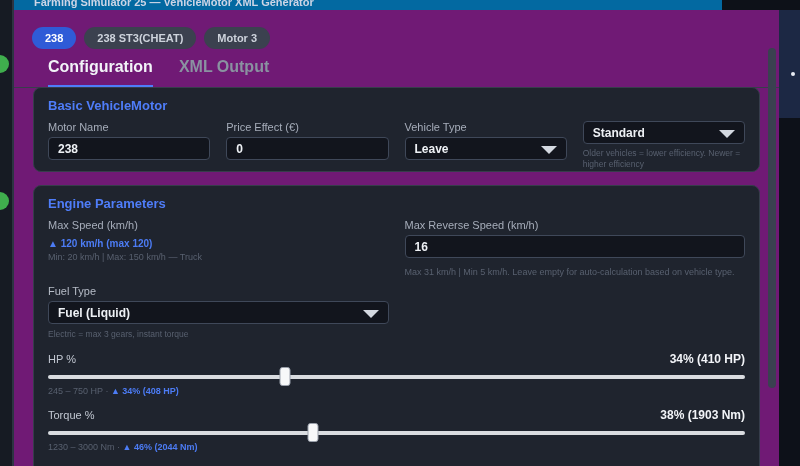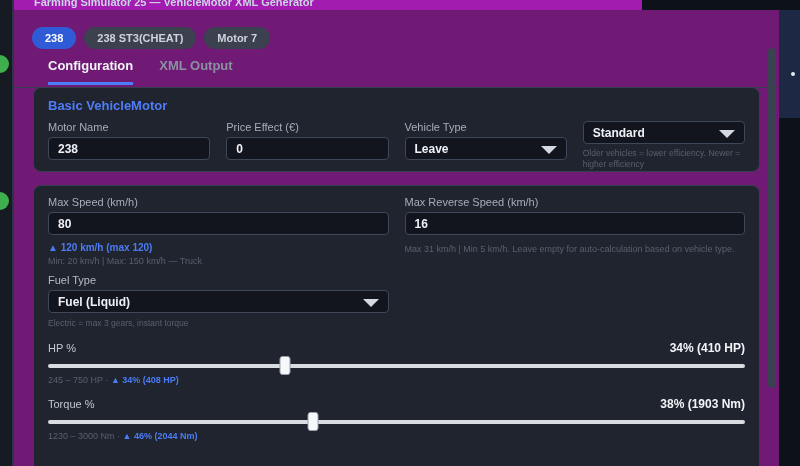--- a/index.html
+++ b/index.html
@@ -6,22 +6,22 @@
   body { font-family: "Liberation Sans", "DejaVu Sans", sans-serif; background:#0d1118; }
   .stage { position:relative; width:800px; height:466px; overflow:hidden; background:#0d1118; }
 
   
   .left-strip { position:absolute; left:0; top:0; width:14px; height:466px;
     background:#161b23; border-right:2px solid #2d3442; overflow:hidden; }
   .green-dot { position:absolute; left:-9px; width:18px; height:18px; border-radius:50%; background:#3fae4d; }
   .g1 { top:55px; } .g2 { top:192px; }
 
   
-  .titlebar { position:absolute; left:14px; top:0; width:628px; height:10px;
-    background:#a21caf; overflow:hidden; }
+  .titlebar { position:absolute; left:14px; top:0; width:708px; height:10px;
+    background:#0369a1; overflow:hidden; }
   .titlebar span { display:block; margin:-4px 0 0 20px; font-size:11px; font-weight:bold;
     color:#cdd5e6; white-space:nowrap; }
 
   
   .right-strip { position:absolute; left:779px; top:10px; width:21px; height:456px; background:#0d1119; }
   .right-strip .blue-part { position:absolute; left:0; top:0; width:21px; height:108px; background:#1c2844; }
   .white-dot { position:absolute; right:5px; top:62px; width:4px; height:4px; border-radius:50%; background:#e8ecf4; }
 
   
   .window { position:absolute; left:14px; top:10px; width:765px; height:456px;
@@ -29,21 +29,21 @@
 
   
   .pills { position:absolute; left:18px; top:17px; display:flex; gap:8px; align-items:center; }
   .pill { border:none; cursor:pointer; height:22px; padding:0 13px; border-radius:12px;
     background:#3b414f; color:#ced3dc; font-size:11px; font-weight:bold;
     font-family:inherit; display:flex; align-items:center; }
   .pill.active { background:#2f5bd7; color:#ffffff; }
 
   
   .tabs { position:absolute; left:34px; top:48px; display:flex; gap:26px; }
-  .tab { font-size:13px; font-weight:bold; color:#8a92a1; padding-bottom:9px; cursor:pointer; }
+  .tab { font-size:16px; font-weight:bold; color:#8a92a1; padding-bottom:9px; cursor:pointer; }
   .tab.active { color:#f2f4f8; border-bottom:3px solid #4f7df9; }
   .tab-divider { position:absolute; left:0; top:77px; width:765px; height:1px; background:#383e4b; }
 
   
   .card { position:absolute; left:19px; width:727px; background:#1f242e;
     border:1px solid #363d4b; border-radius:8px; padding:10px 14px; }
   .card-basic { top:77px; height:85px; }
   .card-engine { top:175px; height:310px; }
   .card-heading { font-size:13px; font-weight:bold; color:#4f7df9; margin-bottom:8px; }
 
@@ -103,21 +103,21 @@
     <div class="blue-part">
       <div class="white-dot"></div>
     </div>
   </div>
 
   <div class="window">
 
     <div class="pills">
       <button class="pill active">238</button>
       <button class="pill">238 ST3(CHEAT)</button>
-      <button class="pill">Motor 7</button>
+      <button class="pill">Motor 3</button>
     </div>
 
     <div class="tabs">
       <div class="tab active">Configuration</div>
       <div class="tab">XML Output</div>
     </div>
     <div class="tab-divider"></div>
 
     <div class="card card-basic">
       <div class="card-heading">Basic VehicleMotor</div>
@@ -141,25 +141,25 @@
           <div class="f-input f-select">
             <span>Standard</span>
             <span class="tri"></span>
           </div>
           <div class="helper era-helper">Older vehicles = lower efficiency. Newer = higher efficiency</div>
         </div>
       </div>
     </div>
 
     <div class="card card-engine">
+      <div class="card-heading">Engine Parameters</div>
 
       <div class="grid2">
         <div>
           <div class="f-label">Max Speed (km/h)</div>
-          <div class="f-input">80</div>
           <div class="speed-helpers">
             <div class="helper-blue">▲ 120 km/h  (max 120)</div>
             <div class="helper">Min: 20 km/h | Max: 150 km/h — Truck</div>
           </div>
         </div>
         <div>
           <div class="f-label">Max Reverse Speed (km/h)</div>
           <div class="f-input">16</div>
           <div class="helper rev-helper">Max 31 km/h | Min 5 km/h. Leave empty for auto-calculation based on vehicle type.</div>
         </div>

